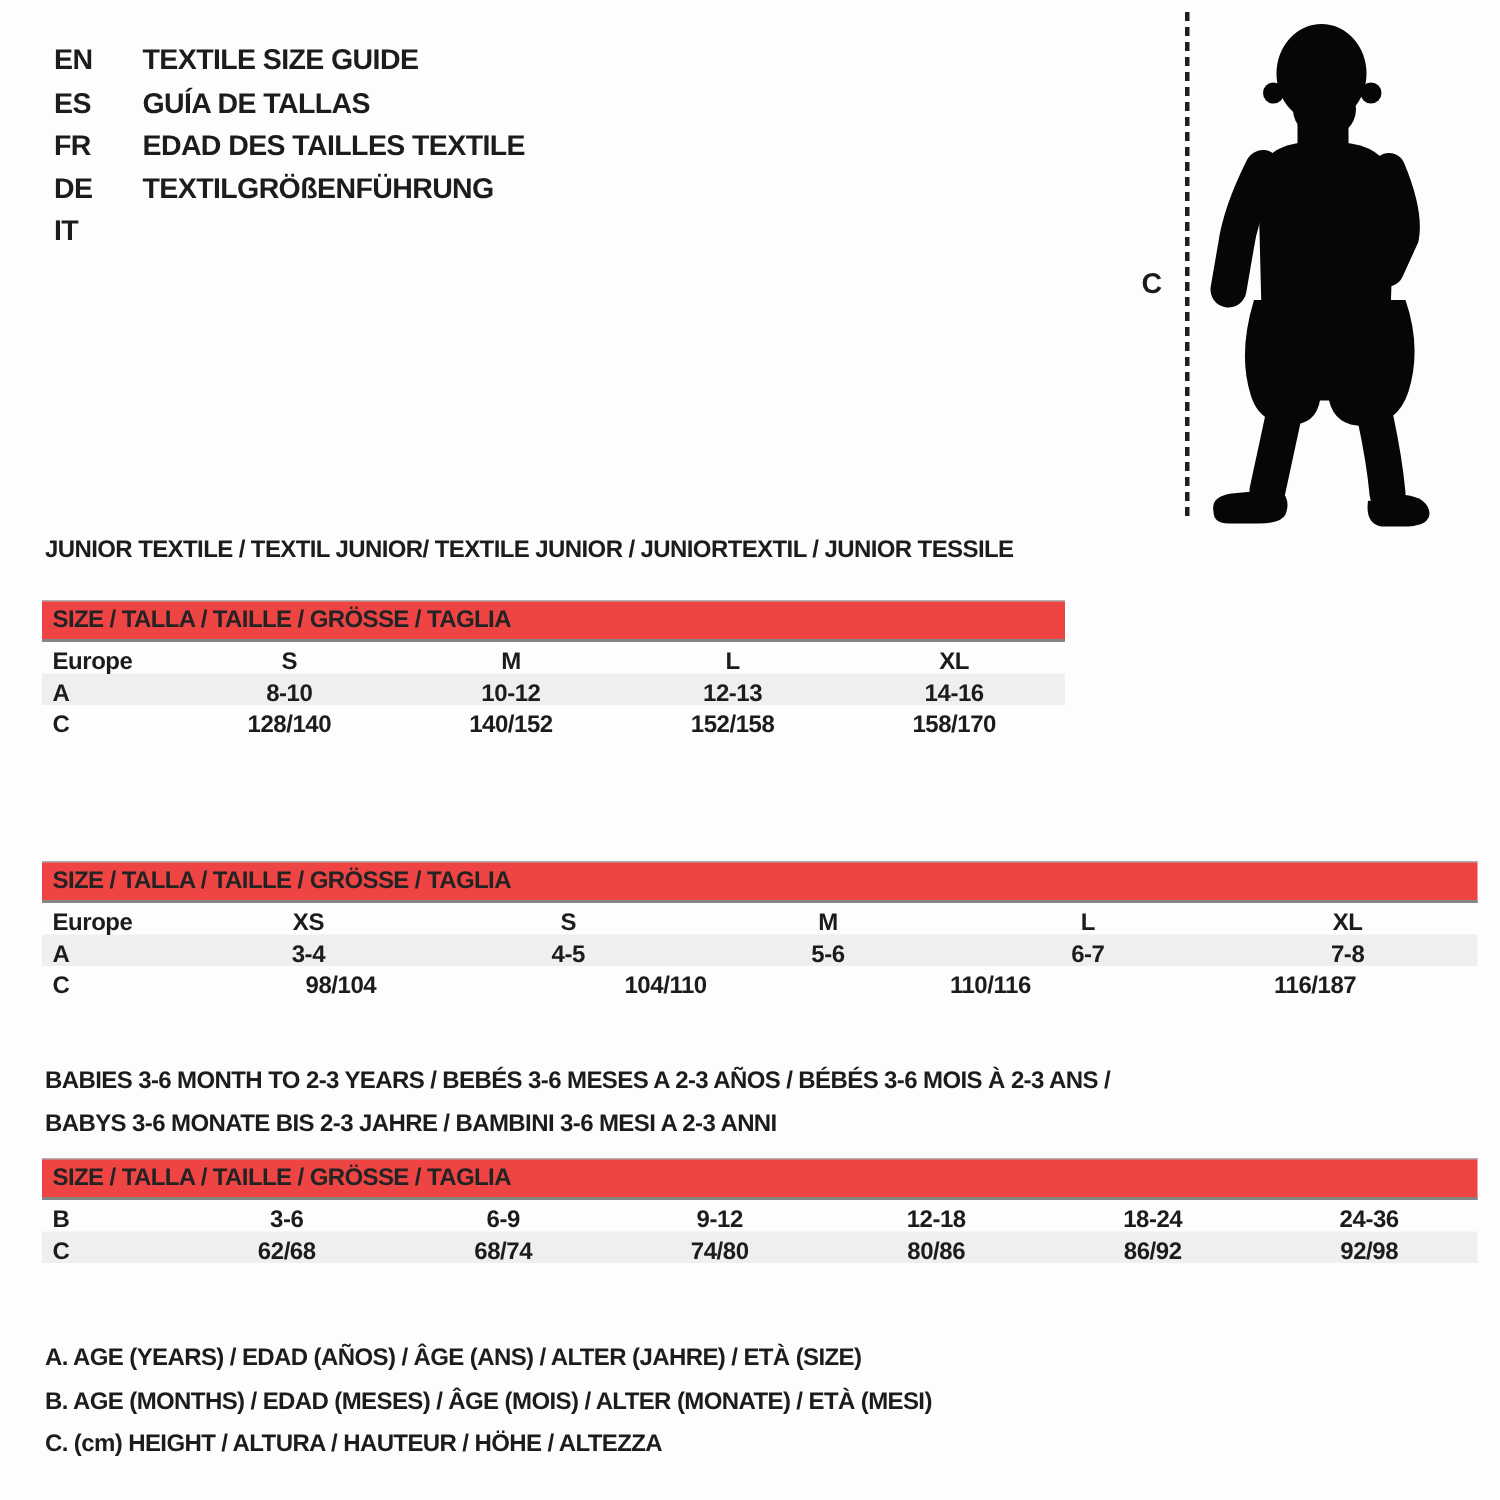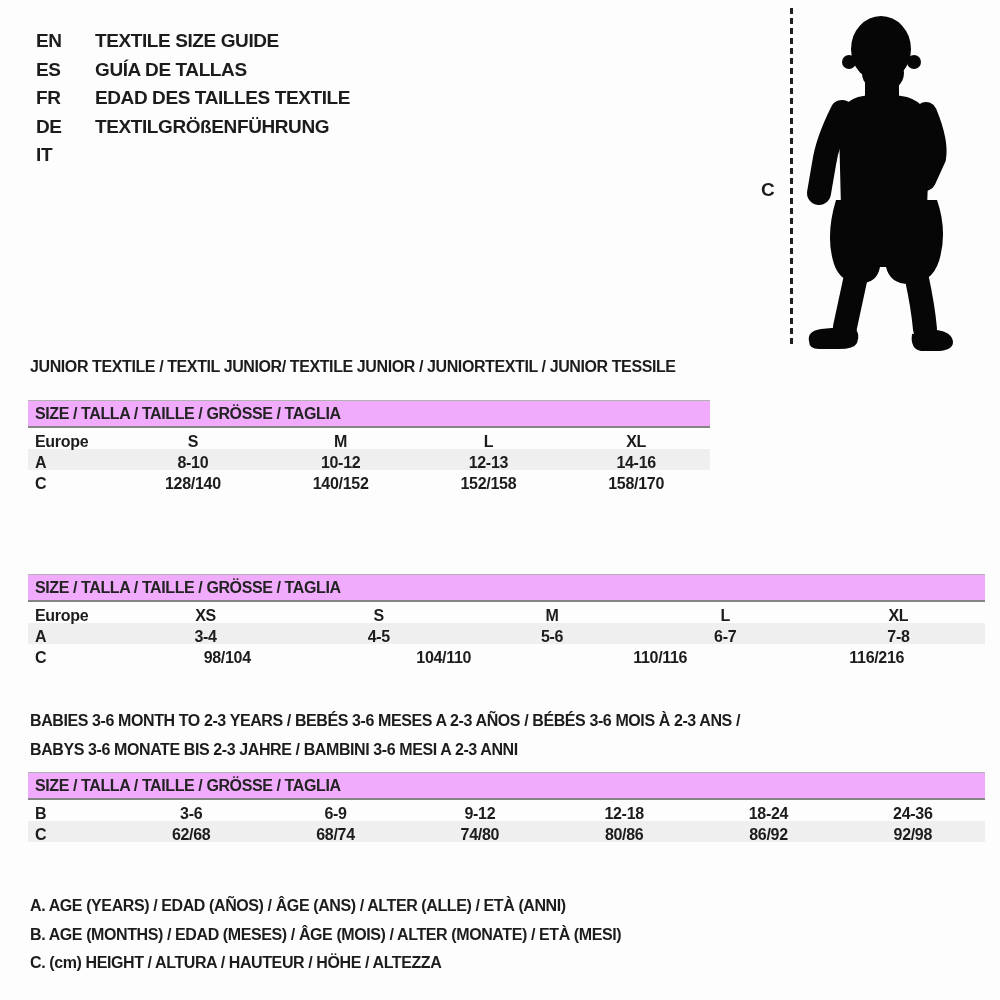--- a/index.html
+++ b/index.html
@@ -21,21 +21,21 @@
   .sec-title{position:absolute;left:30px;font-size:16px;letter-spacing:-0.4px;white-space:nowrap;}
   #junior-title{top:358px;}
   #children-title{top:531px;}
   #babies-title{top:706px;line-height:29px;}
   .sub-a{font-size:11px;position:relative;top:3px;}
   
   .table{position:absolute;left:28px;}
   #junior-table{top:400px;width:682px;}
   #children-table{top:574px;width:957px;}
   #babies-table{top:772px;width:957px;}
-  .size-bar{height:25px;line-height:25px;background:#f0abfc;
+  .size-bar{height:25px;line-height:25px;background:#ef4444;
     border-top:1px solid #b2b2b2;border-bottom:2px solid #858585;
     padding-left:7px;font-size:16px;letter-spacing:-0.4px;color:#232323;}
   .trow{display:flex;height:21px;line-height:27px;font-size:16px;letter-spacing:-0.3px;}
   .trow.shaded{background:#efefef;}
   .tlabel{width:84px;padding-left:7px;}
   .tcell{flex:1;text-align:center;}
   
   .legend{position:absolute;left:30px;top:892px;font-size:16px;line-height:28.5px;letter-spacing:-0.4px;white-space:nowrap;}
 </style>
 </head>
@@ -127,21 +127,21 @@
       <span class="tcell">4-5</span>
       <span class="tcell">5-6</span>
       <span class="tcell">6-7</span>
       <span class="tcell">7-8</span>
     </div>
     <div class="trow">
       <span class="tlabel">C</span>
       <span class="tcell">98/104</span>
       <span class="tcell">104/110</span>
       <span class="tcell">110/116</span>
-      <span class="tcell">116/216</span>
+      <span class="tcell">116/187</span>
     </div>
   </div>
 
   <div class="sec-title" id="babies-title">
     <div>BABIES 3-6 MONTH TO 2-3 YEARS / BEBÉS 3-6 MESES A 2-3 AÑOS / BÉBÉS 3-6 MOIS À 2-3 ANS /</div>
     <div>BABYS 3-6 MONATE BIS 2-3 JAHRE / BAMBINI 3-6 MESI A 2-3 ANNI</div>
   </div>
   <div class="table" id="babies-table">
     <div class="size-bar">SIZE / TALLA / TAILLE / GRÖSSE / TAGLIA</div>
     <div class="trow">
@@ -158,18 +158,18 @@
       <span class="tcell">62/68</span>
       <span class="tcell">68/74</span>
       <span class="tcell">74/80</span>
       <span class="tcell">80/86</span>
       <span class="tcell">86/92</span>
       <span class="tcell">92/98</span>
     </div>
   </div>
 
   <div class="legend">
-    <div>A. AGE (YEARS) / EDAD (AÑOS) / ÂGE (ANS) / ALTER (ALLE) / ETÀ (ANNI)</div>
+    <div>A. AGE (YEARS) / EDAD (AÑOS) / ÂGE (ANS) / ALTER (JAHRE) / ETÀ (SIZE)</div>
     <div>B. AGE (MONTHS) / EDAD (MESES) / ÂGE (MOIS) / ALTER (MONATE) / ETÀ (MESI)</div>
     <div>C. (cm) HEIGHT / ALTURA / HAUTEUR / HÖHE / ALTEZZA</div>
   </div>
 
 </div>
 
 </body></html>

